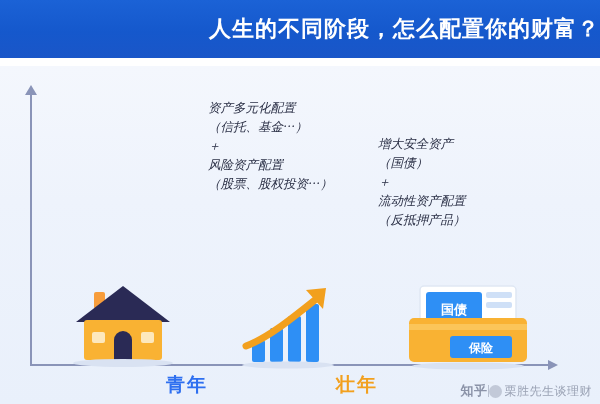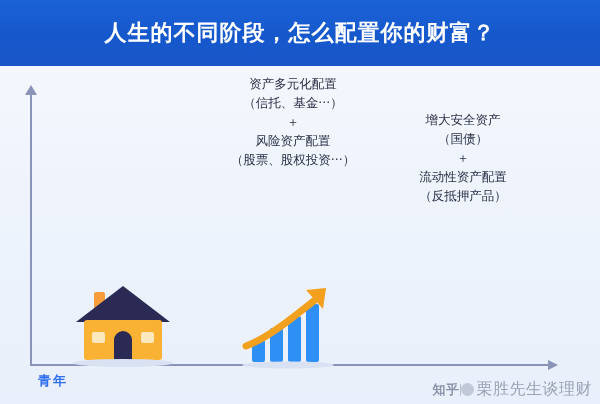--- a/index.html
+++ b/index.html
@@ -17,25 +17,25 @@
     position: relative;
     width: 600px;
     height: 404px;
     background: #ffffff;
     overflow: hidden;
   }
   
   #header {
     position: absolute;
     left: 0; top: 0;
-    width: 600px; height: 66px;
+    width: 600px; height: 58px;
     background: linear-gradient(180deg, #1b62d6 0%, #1558cc 55%, #1a56c8 100%);
     display: flex;
     align-items: center;
-    justify-content: center;
+    justify-content: flex-end;
   }
   #header-title {
     color: #ffffff;
     font-size: 22px;
     font-weight: bold;
     letter-spacing: 1px;
     text-align: center;
     line-height: 1;
     white-space: nowrap;
   }
@@ -77,23 +77,23 @@
   #x-arrow {
     left: 548px;
     top: 294px;
     border-top: 5px solid transparent;
     border-bottom: 5px solid transparent;
     border-left: 10px solid #8a94b8;
   }
   
   .stage {
     position: absolute;
-    top: 8px;
+    top: 32px;
     width: 170px;
-    text-align: center;
+    font-style: italic;
   }
   #stage-1 { left: 38px; }
   #stage-2 { left: 208px; }
   #stage-3 { left: 378px; margin-top: 36px; }
 
   .stage-caption {
     font-size: 12.5px;
     line-height: 19px;
     color: #2a2f45;
     white-space: pre-line;
@@ -110,22 +110,22 @@
   }
   #art-1 { left: 58px;  width: 130px; height: 92px; }
   #art-2 { left: 228px; width: 130px; height: 92px; }
   #art-3 { left: 398px; width: 140px; height: 92px; }
 
   
   .stage-label {
     position: absolute;
     top: 306px;
     width: 170px;
-    text-align: left;
-    font-size: 13px;
+    text-align: right;
+    font-size: 19px;
     font-weight: bold;
     letter-spacing: 2px;
     font-family: Liberation Mono, monospace;
   }
   #label-1 { left: 38px;  color: #2e6ff0; }
   #label-2 { left: 208px; color: #f2a01e; }
   #label-3 { left: 378px; color: #e0b63f; margin-top: 43px; }
 
   
   #footer {
@@ -151,21 +151,21 @@
     display: flex;
     align-items: center;
     gap: 3px;
   }
   #footer-avatar {
     width: 13px; height: 13px;
     border-radius: 50%;
     background: #c2c9d8;
   }
   #footer-username {
-    font-size: 16px;
+    font-size: 12px;
     color: #9aa2b4;
     letter-spacing: 0.5px;
     text-align: center;
   }
 </style>
 </head>
 <body>
 
 <div id="page">
 
@@ -217,29 +217,51 @@
         <rect x="60" y="38" width="13" height="46" rx="2" fill="#2e8ff5"></rect>
         <rect x="78" y="26" width="13" height="58" rx="2" fill="#2e8ff5"></rect>
 
         <path d="M18 68 C40 60, 62 42, 92 18" stroke="#f2a01e" stroke-width="7" fill="none" stroke-linecap="round"></path>
         <path d="M78 12 L98 10 L95 31 Z" fill="#f2a01e"></path>
 
         <ellipse cx="60" cy="87" rx="46" ry="3.5" fill="#d9e2f2"></ellipse>
       </svg>
     </div>
 
+    <div class="stage-label" id="label-2">壮年</div>
 
     <div class="stage" id="stage-3">
       <div class="stage-caption">增大安全资产
 （国债）
 ＋
 流动性资产配置
 （反抵押产品）</div>
     </div>
 
+    <div class="art" id="art-3">
+      <svg width="140" height="92" viewBox="0 0 140 92" xmlns="http://www.w3.org/2000/svg">
+
+        <rect x="22" y="8" width="96" height="50" rx="4" fill="#ffffff" stroke="#dfe7f3" stroke-width="1.5"></rect>
+
+        <rect x="28" y="14" width="56" height="34" rx="3" fill="#2e8ff5"></rect>
+        <text x="56" y="36" font-family="'DejaVu Sans','Liberation Sans',sans-serif" font-size="13" font-weight="bold" fill="#ffffff" text-anchor="middle">国债</text>
+
+        <rect x="88" y="14" width="26" height="6" rx="2" fill="#cfe0f7"></rect>
+        <rect x="88" y="24" width="26" height="6" rx="2" fill="#cfe0f7"></rect>
+
+        <path d="M16 40 h108 a5 5 0 0 1 5 5 v34 a5 5 0 0 1 -5 5 h-108 a5 5 0 0 1 -5 -5 v-34 a5 5 0 0 1 5 -5 z" fill="#f9b233"></path>
+
+        <path d="M11 46 h118 v6 h-118 z" fill="#fbc559"></path>
+
+        <rect x="52" y="58" width="62" height="22" rx="3" fill="#2e8ff5"></rect>
+        <text x="83" y="74" font-family="'DejaVu Sans','Liberation Sans',sans-serif" font-size="12" font-weight="bold" fill="#ffffff" text-anchor="middle">保险</text>
+
+        <ellipse cx="70" cy="88" rx="56" ry="3.5" fill="#d9e2f2"></ellipse>
+      </svg>
+    </div>
 
     <div class="stage-label" id="label-3">老年</div>
 
     <div id="footer">
       <div id="zhihu-mark">知乎</div>
       <div id="footer-sep"></div>
       <div id="footer-user">
         <div id="footer-avatar"></div>
         <div id="footer-username">栗胜先生谈理财</div>
       </div>

